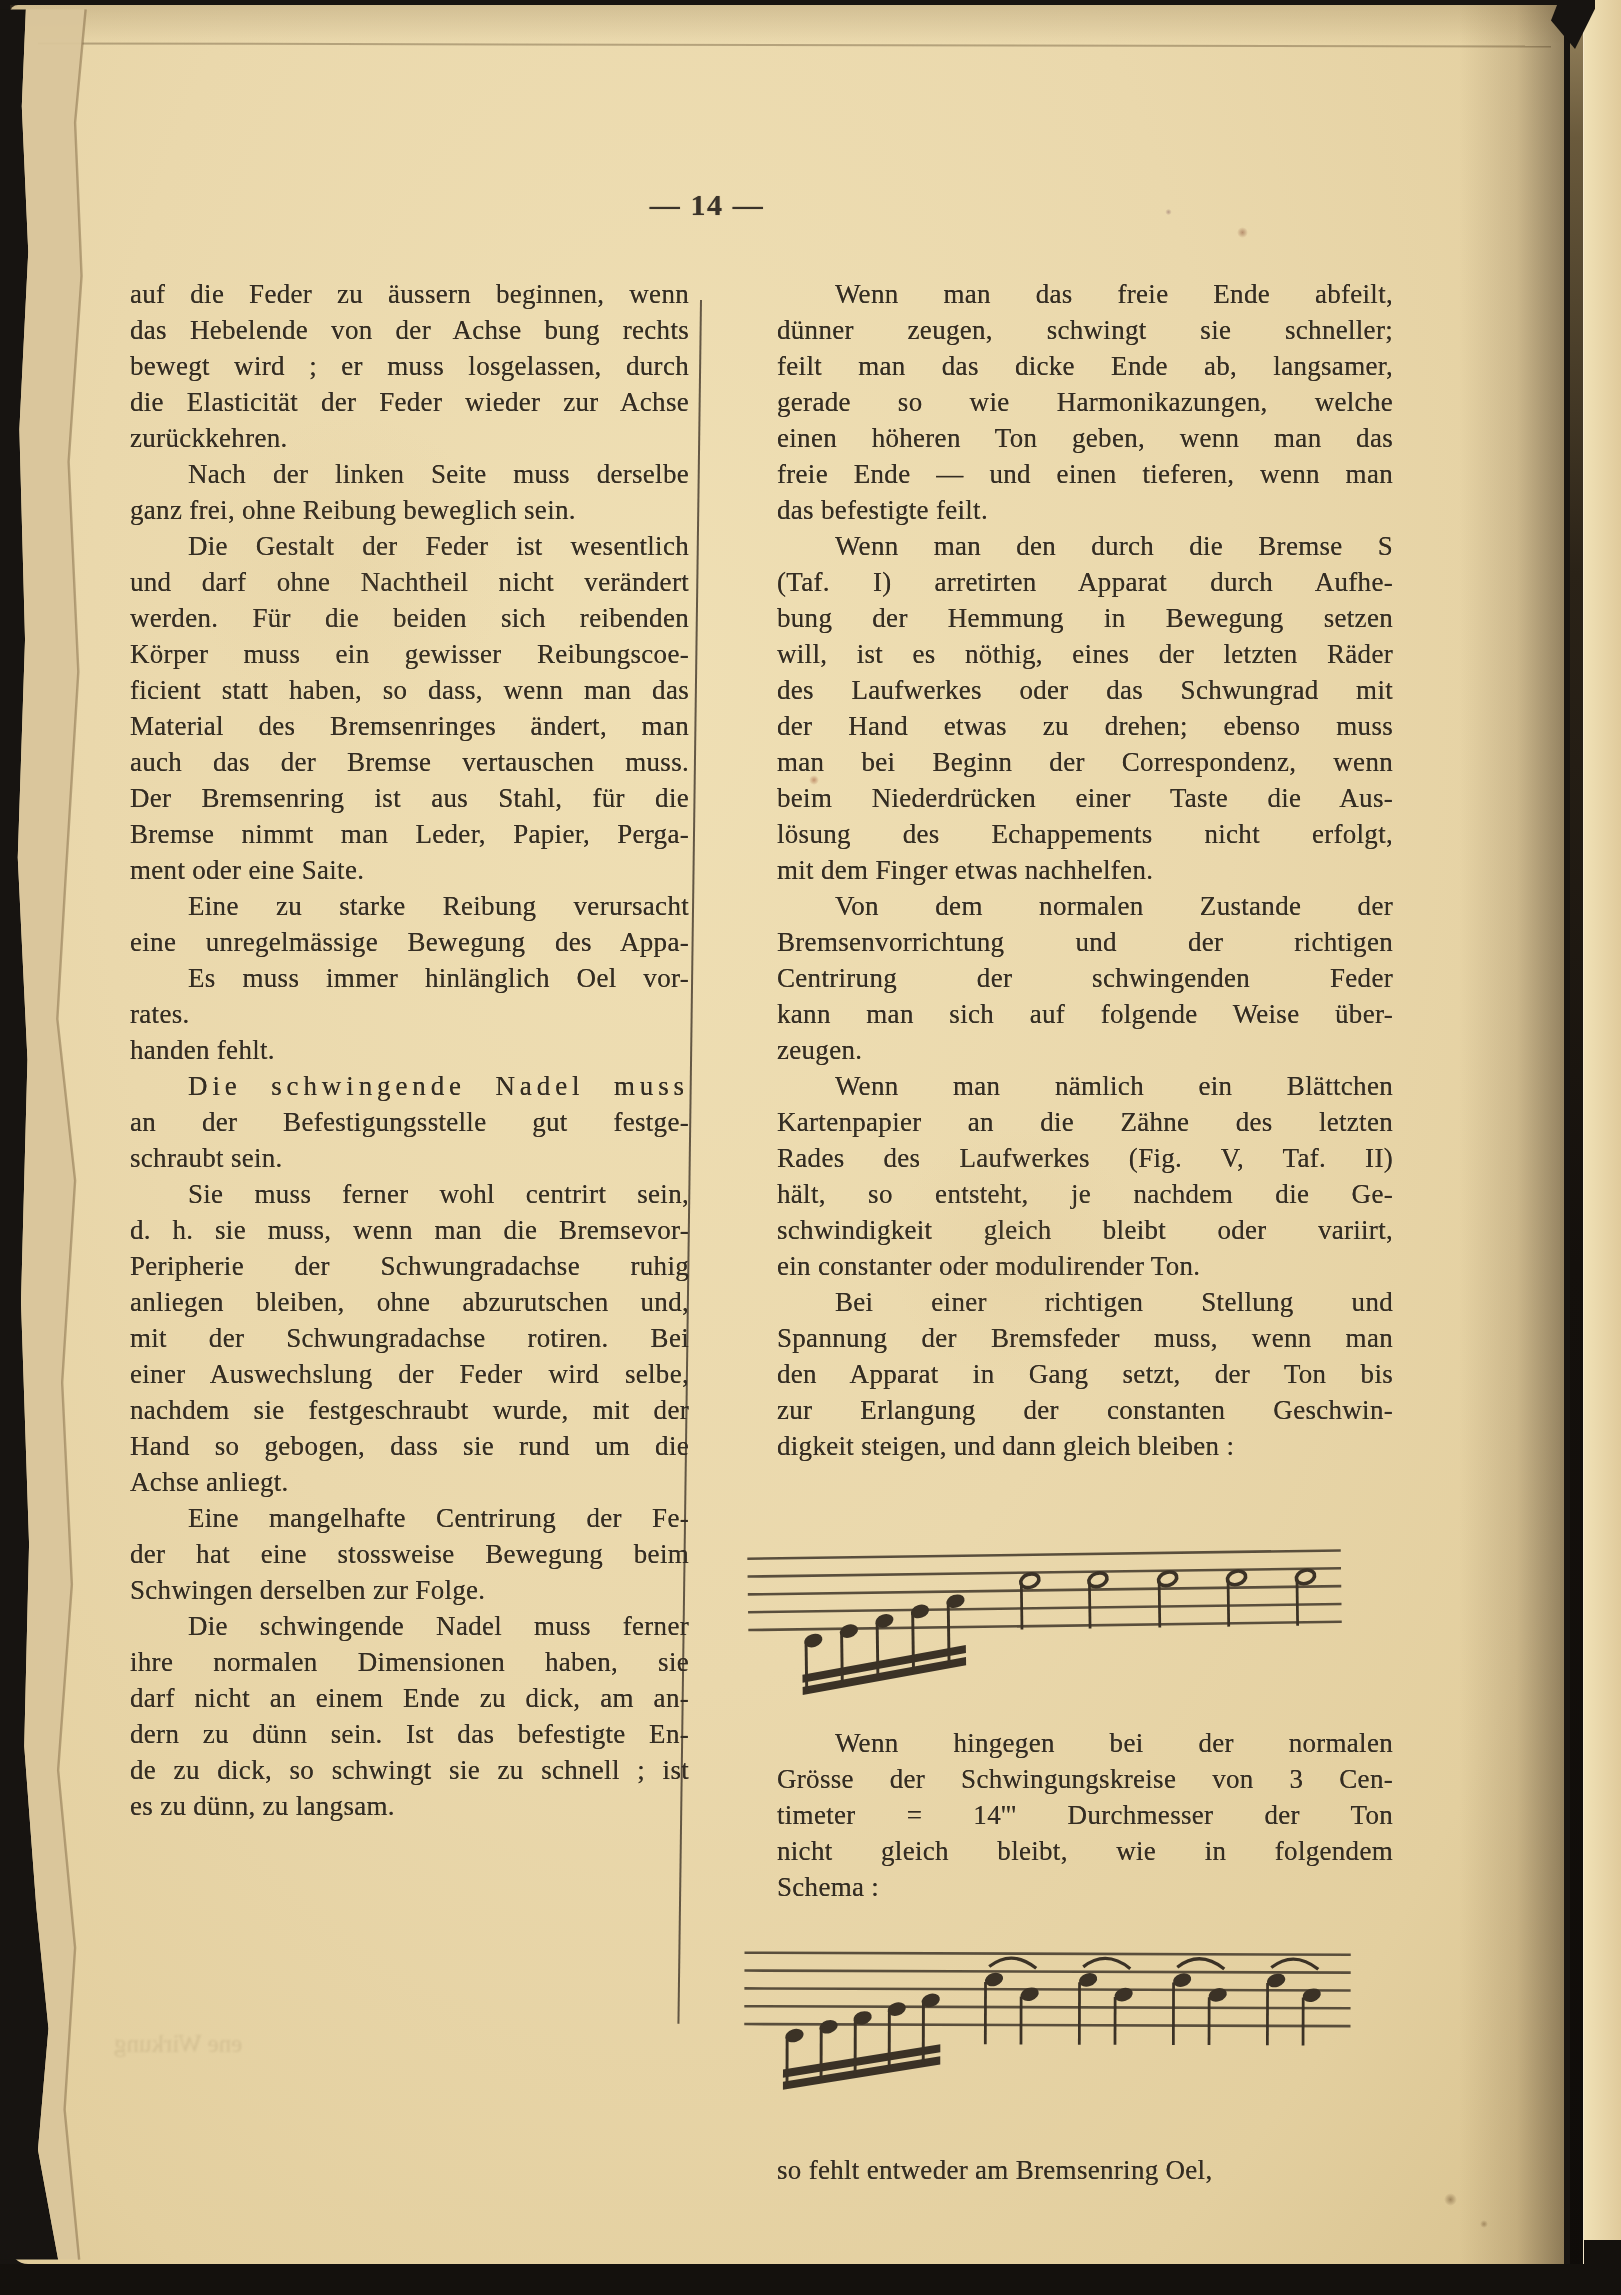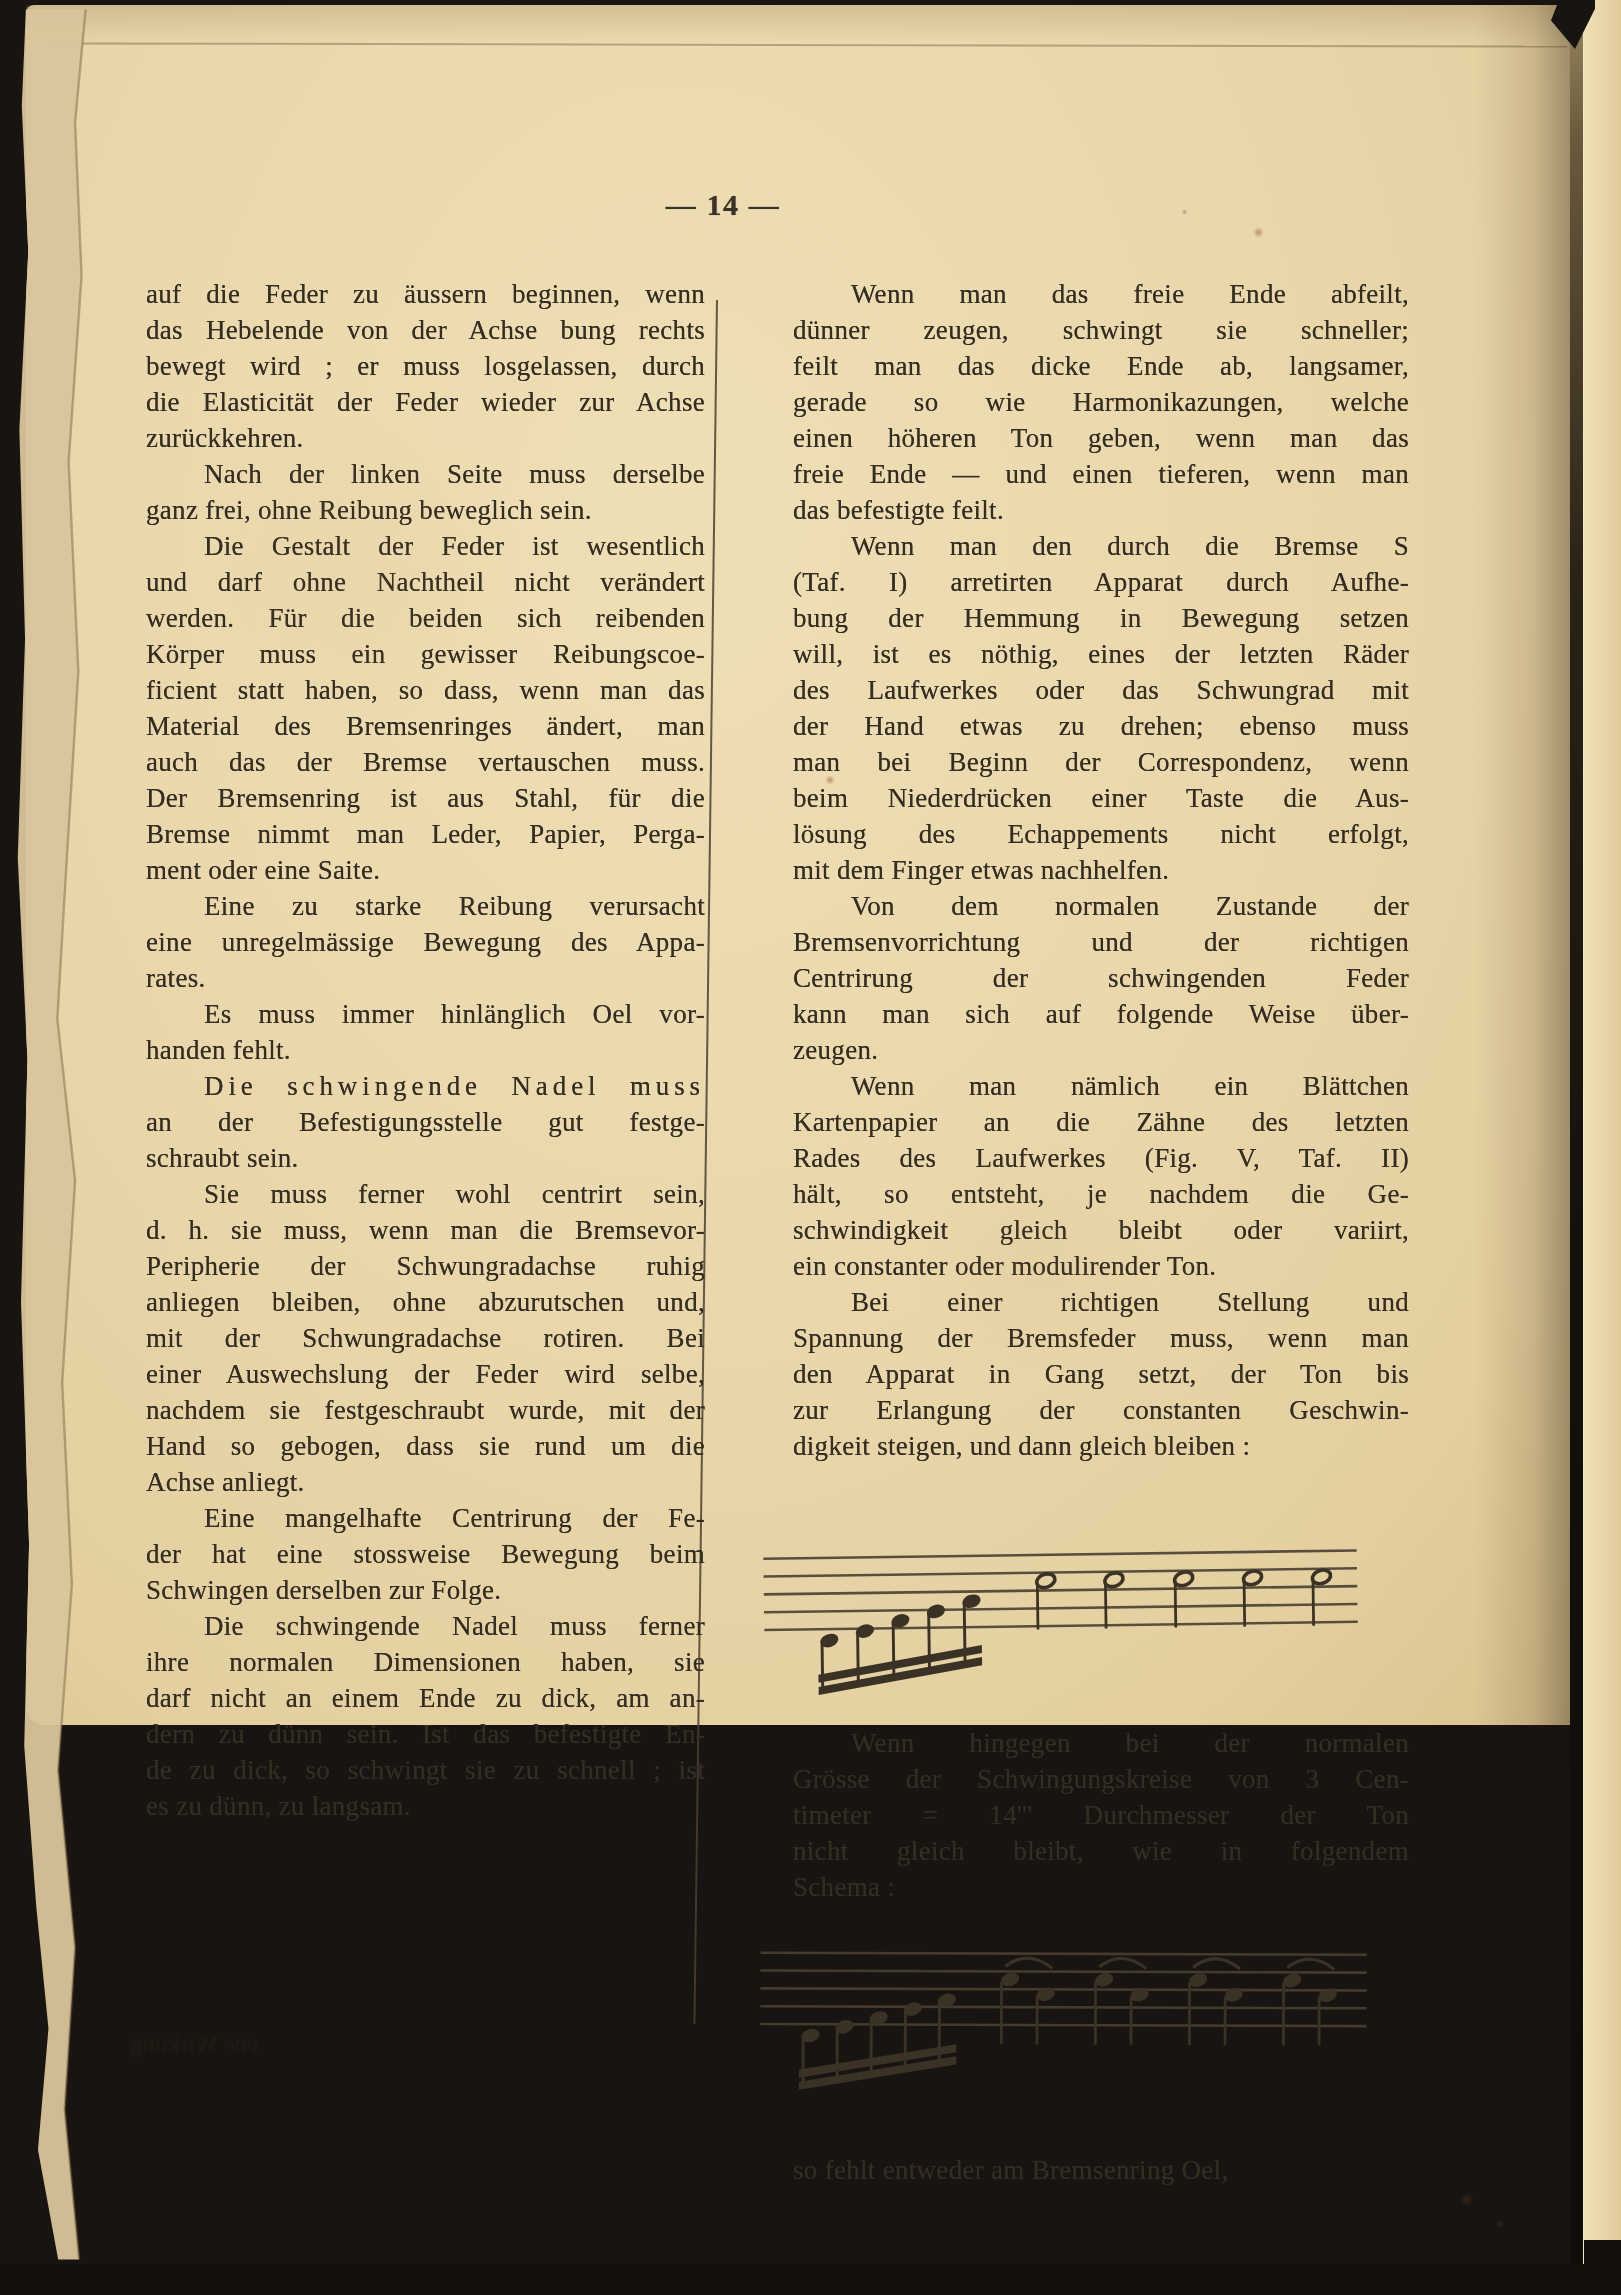--- a/index.html
+++ b/index.html
@@ -5,21 +5,21 @@
   html,body{margin:0;padding:0;}
   body{
     width:1622px;height:2295px;
     background:#171411;
     position:relative;
     overflow:hidden;
     font-family:"Liberation Serif","DejaVu Serif",serif;
   }
   
   .scan-page{
-    position:absolute;left:26px;top:4.9px;width:1554px;height:1720px;
+    position:absolute;left:10px;top:4.9px;width:1554px;height:2259px;
     background:radial-gradient(ellipse at 42% 30%, #efdfb4 0%, #ead8ac 45%, #e3cf9f 80%, #d8c28f 100%);
     border-radius:8px 2.4px 0 18px;
   }
   .scan-page::after{ 
     content:"";position:absolute;right:0;top:0;width:105px;height:100%;
     background:linear-gradient(to right, rgba(90,65,35,0) 0%, rgba(90,65,35,.18) 55%, rgba(50,35,18,.45) 100%);
   }
   .scan-page::before{ 
     content:"";position:absolute;left:0;top:0;width:100%;height:39px;
     background:linear-gradient(to bottom, rgba(120,95,55,.22), rgba(120,95,55,0));
@@ -109,22 +109,22 @@
       <div class="tl">werden. Für die beiden sich reibenden</div>
       <div class="tl">Körper muss ein gewisser Reibungscoe-</div>
       <div class="tl">ficient statt haben, so dass, wenn man das</div>
       <div class="tl">Material des Bremsenringes ändert, man</div>
       <div class="tl">auch das der Bremse vertauschen muss.</div>
       <div class="tl">Der Bremsenring ist aus Stahl, für die</div>
       <div class="tl">Bremse nimmt man Leder, Papier, Perga-</div>
       <div class="tl end">ment oder eine Saite.</div>
       <div class="tl ind">Eine zu starke Reibung verursacht</div>
       <div class="tl">eine unregelmässige Bewegung des Appa-</div>
+      <div class="tl ind">Es muss immer hinlänglich Oel vor-</div>
       <div class="tl end">rates.</div>
-      <div class="tl ind">Es muss immer hinlänglich Oel vor-</div>
       <div class="tl end">handen fehlt.</div>
       <div class="tl ind ls">Die schwingende Nadel muss</div>
       <div class="tl">an der Befestigungsstelle gut festge-</div>
       <div class="tl end">schraubt sein.</div>
       <div class="tl ind">Sie muss ferner wohl centrirt sein,</div>
       <div class="tl">d. h. sie muss, wenn man die Bremsevor-</div>
       <div class="tl">Peripherie der Schwungradachse ruhig</div>
       <div class="tl">anliegen bleiben, ohne abzurutschen und,</div>
       <div class="tl">mit der Schwungradachse rotiren.   Bei</div>
       <div class="tl">einer Auswechslung der Feder wird selbe,</div>

